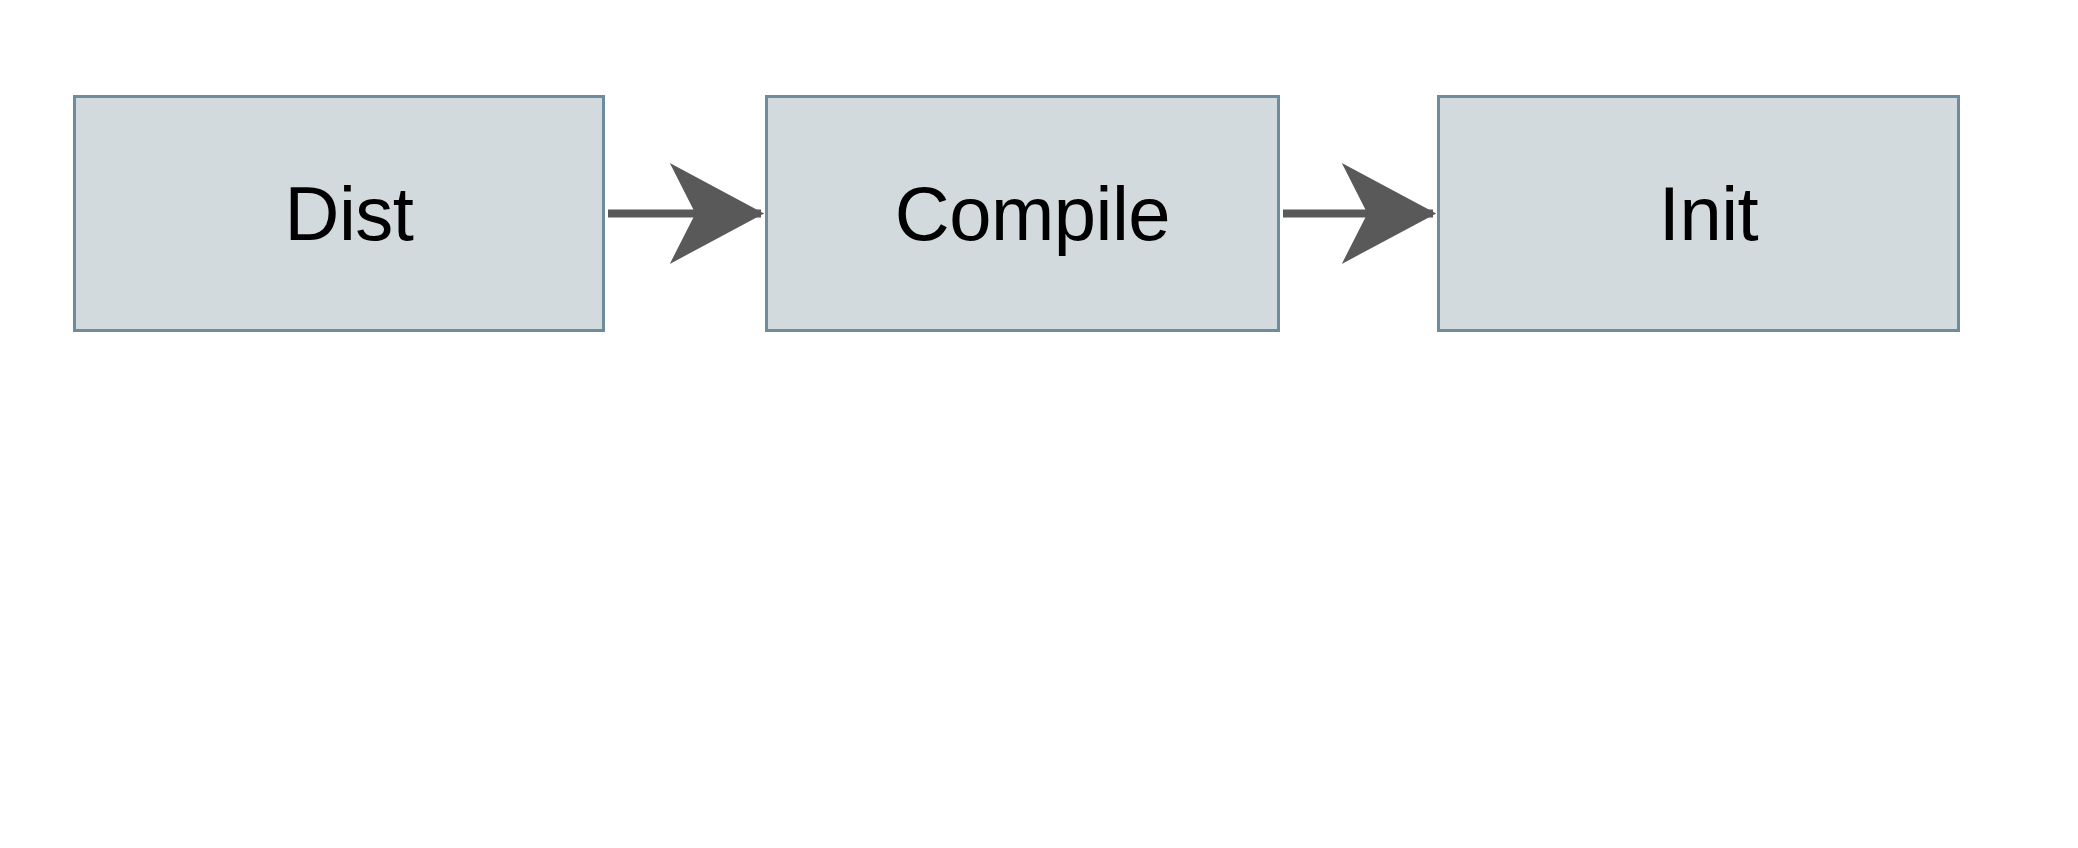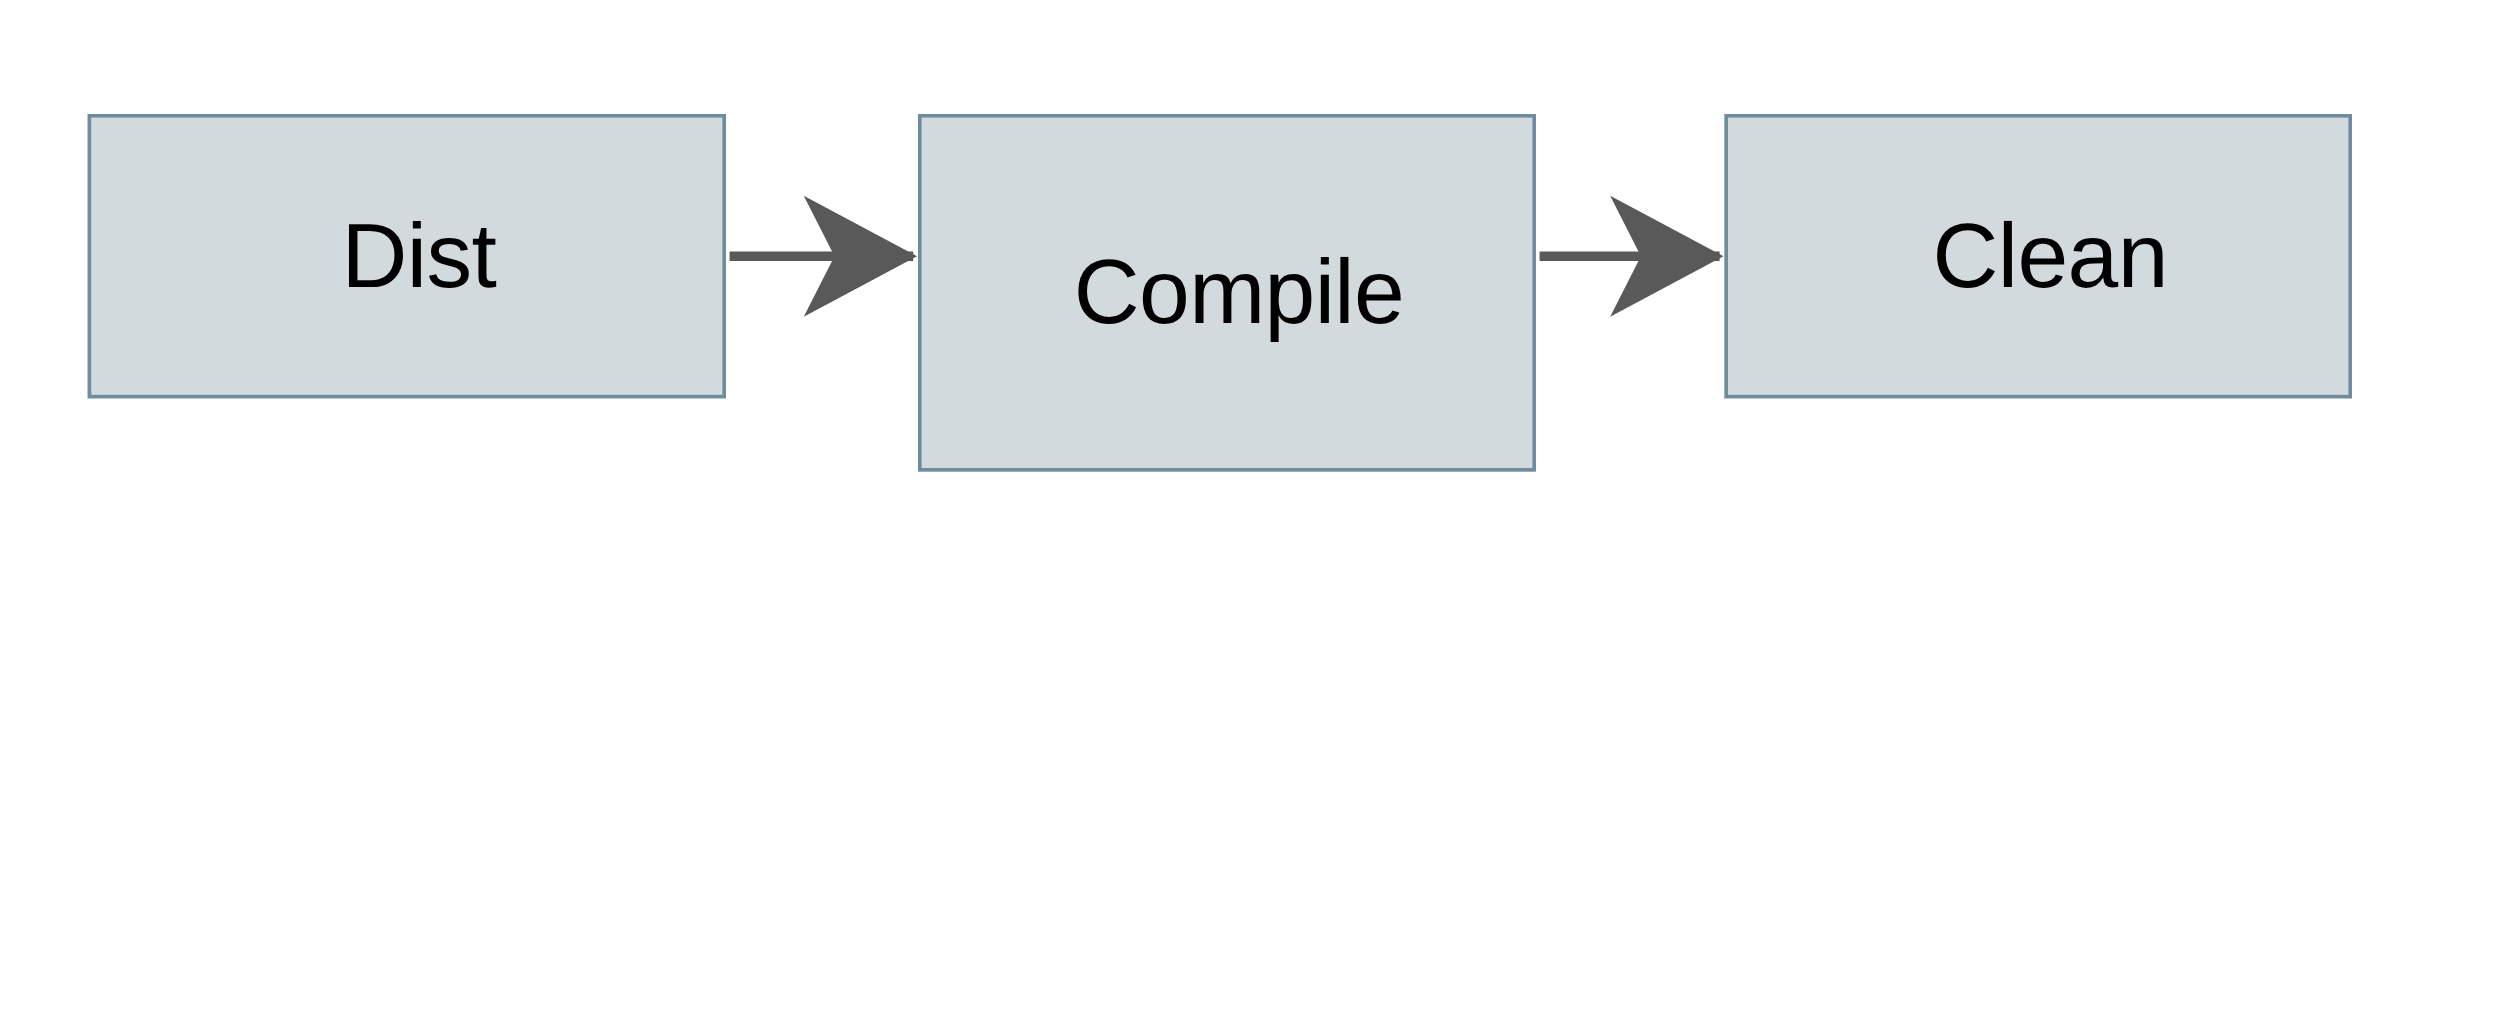--- a/index.html
+++ b/index.html
@@ -49,21 +49,21 @@
     position: absolute;
     left: 0;
     top: 0;
     width: 2078px;
     height: 848px;
     pointer-events: none;
   }
 
   
   #node-dist    { left: 73px;  top: 95px;  width: 532px; height: 237px; }
-  #node-compile { left: 765px; top: 95px;  width: 515px; height: 298px; text-align: center; }
+  #node-compile { left: 765px; top: 95px;  width: 515px; height: 237px; text-align: center; }
   #node-init    { left: 1437px;top: 95px;  width: 523px; height: 237px; }
   #node-clean   { left: 765px; top: 515px; width: 515px; height: 237px; }
 </style>
 </head>
 <body>
 
 <div id="diagram-canvas">
 
   <svg class="edge-layer" viewBox="0 0 2078 848" width="2078" height="848" xmlns="http://www.w3.org/2000/svg">
     <defs>
@@ -79,17 +79,17 @@
 
   <div class="node" id="node-dist">
     <span class="node-label">Dist</span>
   </div>
 
   <div class="node" id="node-compile">
     <span class="node-label">Compile</span>
   </div>
 
   <div class="node" id="node-init">
-    <span class="node-label">Clean</span>
+    <span class="node-label">Init</span>
   </div>
 
 
 </div>
 
 </body></html>

